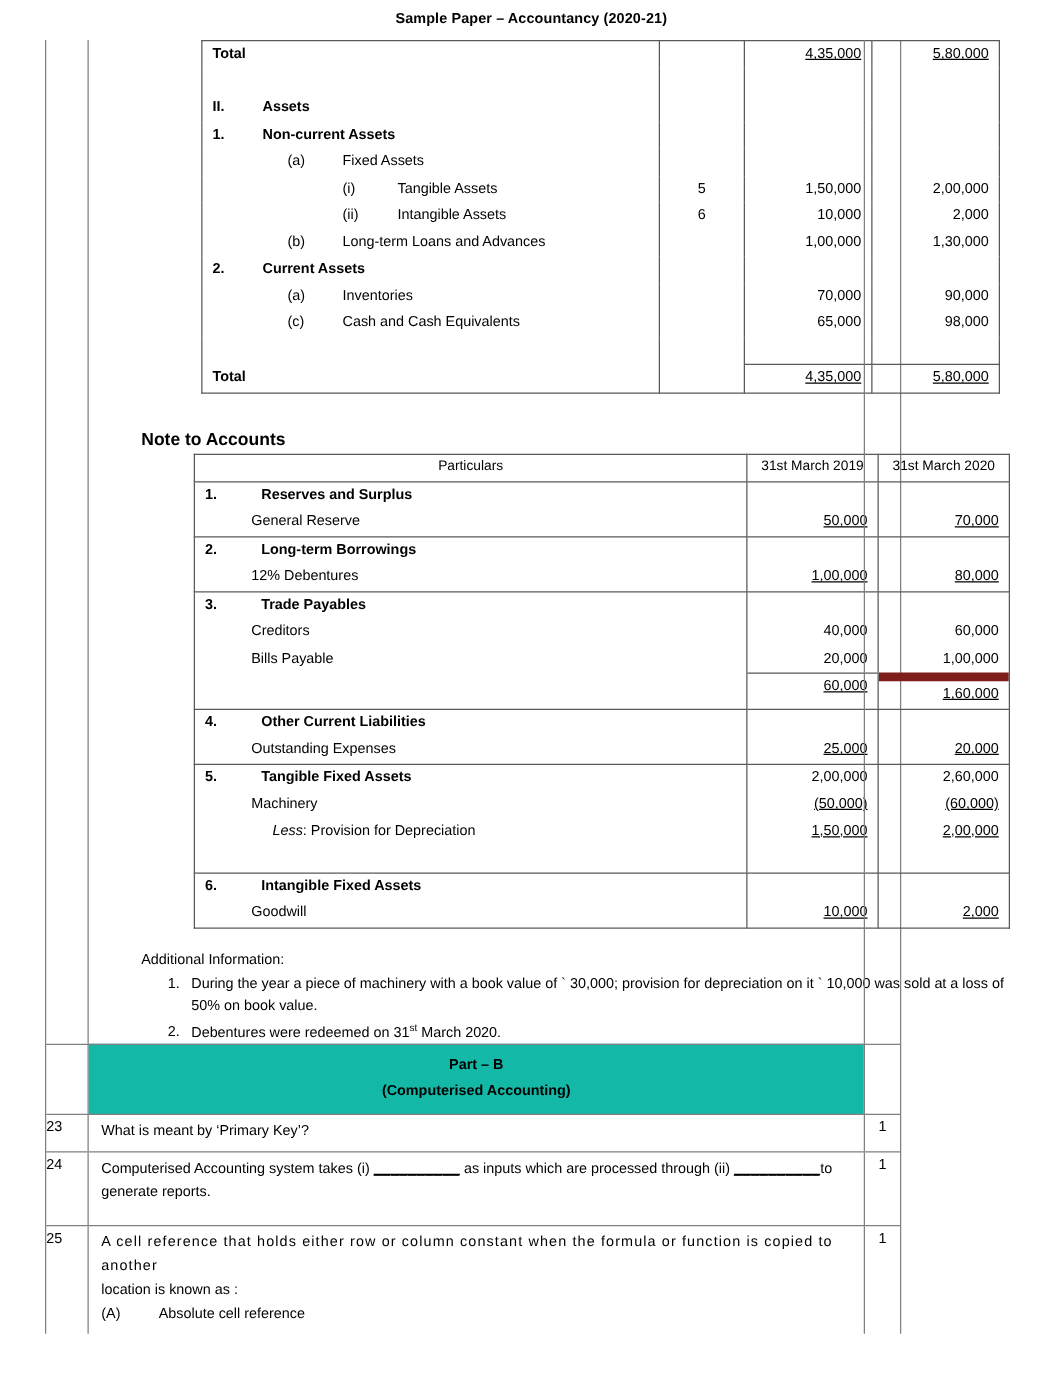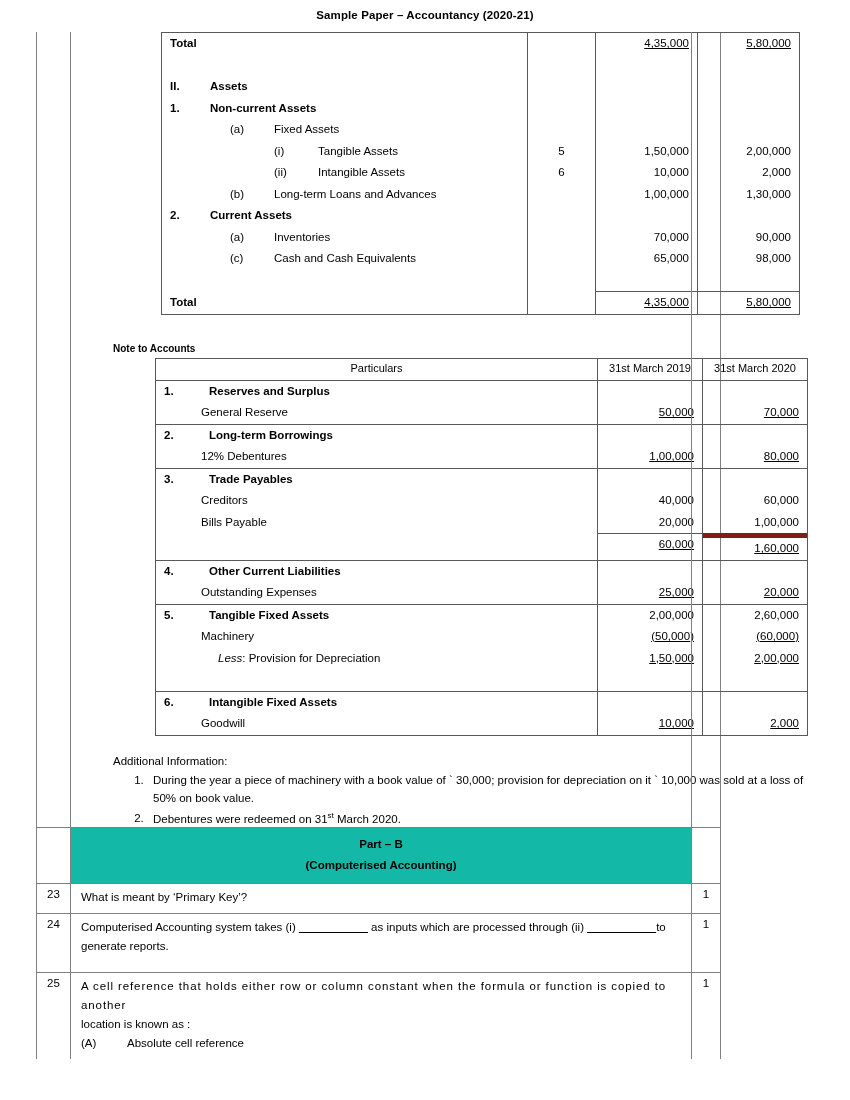--- a/index.html
+++ b/index.html
@@ -38,21 +38,21 @@
     border-right: 1px solid #808080;
   }
   .frame-row {
     display: flex;
     align-items: stretch;
   }
   .col-qno {
     width: 34px;
     flex: 0 0 34px;
     border-right: 1px solid #808080;
-    text-align: center;
+    text-align: left;
     font-size: 11.5px;
     padding-top: 4px;
   }
   .col-body {
     flex: 1 1 auto;
     min-width: 0;
   }
   .col-marks {
     width: 29px;
     flex: 0 0 29px;
@@ -104,21 +104,21 @@
   .lvl-roman { display: inline-block; width: 40px; font-weight: bold; }
   .lvl-num   { display: inline-block; width: 40px; font-weight: bold; }
   .ind1 { padding-left: 68px; }
   .ind2 { padding-left: 112px; }
   .tag  { display: inline-block; width: 44px; }
 
   
   .notes-title {
     margin: 28px 0 4px 42px;
     font-weight: bold;
-    font-size: 10px;
+    font-size: 14px;
   }
   table.notes {
     border-collapse: collapse;
     table-layout: fixed;
     margin-left: 84px;
     width: 652px;
     font-size: 11.5px;
   }
   table.notes td, table.notes th {
     border: 1px solid #595959;
@@ -480,21 +480,21 @@
             <td>
               <div class="amtline spacer-line">&nbsp;</div>
               <div class="amtline">40,000</div>
               <div class="amtline">20,000</div>
               <div class="amtline" style="border-top:1px solid #595959;"><span class="u-single">60,000</span></div>
             </td>
             <td>
               <div class="amtline spacer-line">&nbsp;</div>
               <div class="amtline">60,000</div>
               <div class="amtline">1,00,000</div>
-              <div class="amtline" style="border-top:5px solid #7f1d1d;"><span class="u-single">1,60,000</span></div>
+              <div class="amtline" style="border-top:7px solid #7f1d1d;"><span class="u-single">1,60,000</span></div>
             </td>
           </tr>
 
           <tr>
             <td>
               <div class="cellpad"><span class="note-sec-label">4.</span><span class="b">Other Current Liabilities</span></div>
               <div class="cellpad note-sub">Outstanding Expenses</div>
             </td>
             <td>
               <div class="amtline spacer-line">&nbsp;</div>

